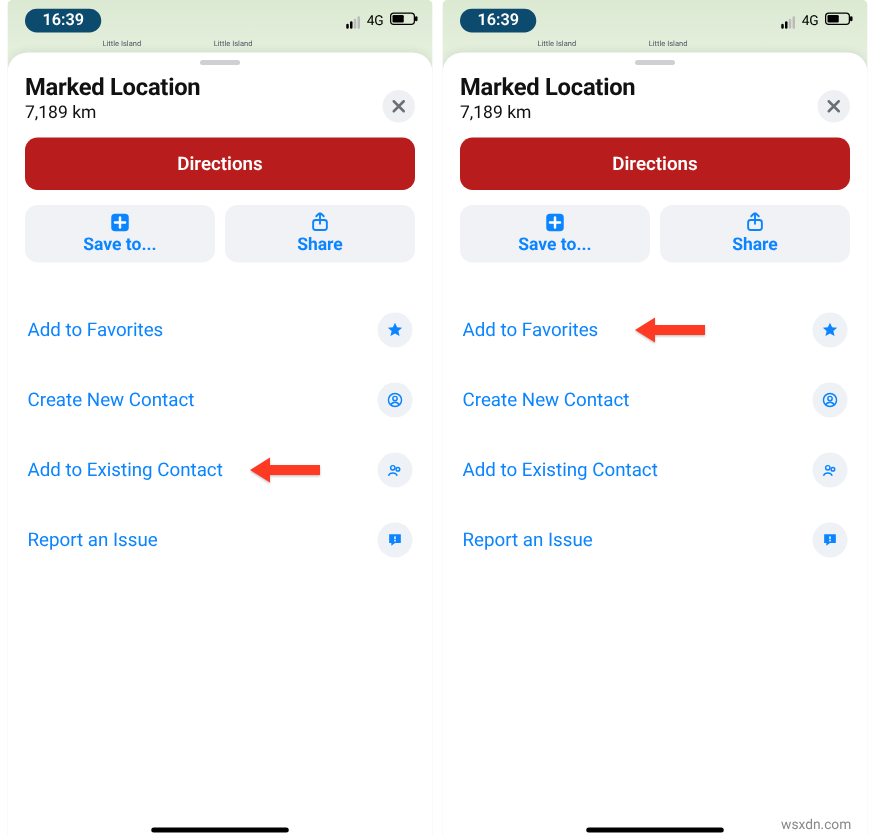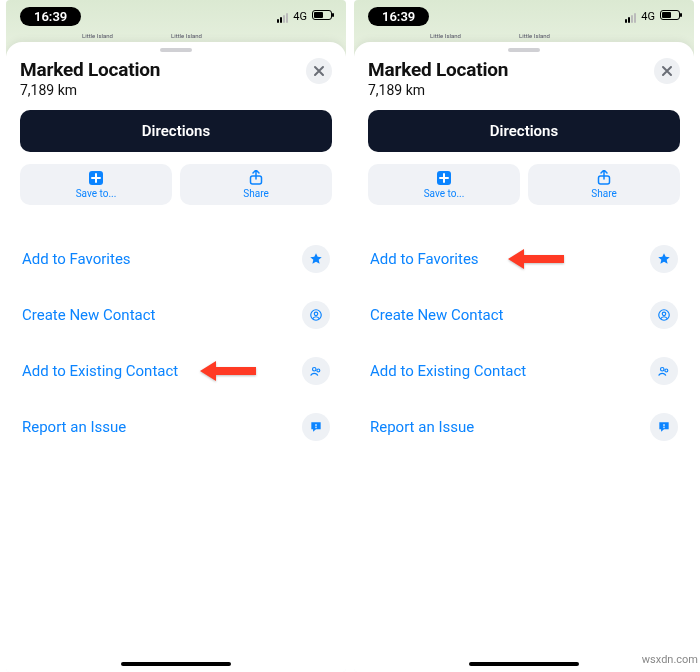--- a/index.html
+++ b/index.html
@@ -26,21 +26,21 @@
   }
   .map-text {
     position: absolute; top: 32px; font-size: 6px; color: #556;
   }
   .status-bar {
     position: relative; z-index: 2;
     display: flex; justify-content: space-between; align-items: center;
     padding: 6px 14px 0 14px; height: 26px;
   }
   .time-pill {
-    background: #000000; color: #fff; font-weight: 600;
+    background: #0c4a6e; color: #fff; font-weight: 600;
     font-size: 13px; padding: 2px 14px; border-radius: 14px;
   }
   .status-right { display: flex; gap: 5px; font-size: 11px; color: #000; }
   .signal { display: flex; gap: 1px; align-items: flex-end; }
   .signal span { width: 2px; background: #000; border-radius: 1px; }
   .signal span:nth-child(1){height:4px}
   .signal span:nth-child(2){height:6px}
   .signal span:nth-child(3){height:8px; background:#bbb}
   .signal span:nth-child(4){height:10px; background:#bbb}
   .battery { width: 20px; height: 10px; border:1px solid #000; border-radius: 3px; position: relative; }
@@ -49,40 +49,40 @@
 
   .sheet {
     position: absolute; top: 42px; left:0; right:0; bottom:0;
     background: #fff;
     border-top-left-radius: 16px; border-top-right-radius: 16px;
     box-shadow: 0 -1px 8px rgba(0,0,0,.08);
     padding: 10px 14px 0 14px;
     display: flex; flex-direction: column;
   }
   .grabber { width:32px; height:4px; background:#d0d0d4; border-radius:2px; margin: -4px auto 6px auto; }
-  .header { display:flex; justify-content:space-between; align-items:flex-start; }
+  .header { display:flex; justify-content:space-between; align-items:flex-end; }
   .title { font-size: 19px; font-weight: 700; color:#111; letter-spacing:-0.2px; }
   .subtitle { font-size: 14px; color:#111; margin-top:1px; }
   .close-btn {
     width:26px; height:26px; border-radius:50%; background:#eef0f3;
     display:flex; align-items:center; justify-content:center; color:#6a6e76;
     font-size:14px; font-weight:600;
   }
   .directions {
     margin-top: 12px;
-    background:#0f172a; color:#fff; font-weight:600; font-size:15px;
+    background:#b91c1c; color:#fff; font-weight:600; font-size:15px;
     text-align:center; padding: 12px 0; border-radius: 10px;
   }
   .duo { display:flex; gap:8px; margin-top:12px; }
   .duo .btn {
     flex:1; background:#f0f2f6; border-radius:10px;
     display:flex; flex-direction:column; align-items:center; justify-content:center;
     padding:6px 0 6px 0; color:#0b84ff;
   }
-  .duo .btn .lbl { font-size:10px; margin-top:2px; font-weight:400; }
+  .duo .btn .lbl { font-size:14px; margin-top:2px; font-weight:700; }
   .action-list { margin-top: 26px; }
   .row {
     display:flex; justify-content:space-between; align-items:center;
     padding: 14px 2px;
     position: relative;
     text-align: right;
   }
   .row .link { color:#0b84ff; font-size:15px; }
   .circle {
     width:28px; height:28px; border-radius:50%; background:#eef1f5;
@@ -92,21 +92,21 @@
     position:absolute; height:24px; display:flex; align-items:center;
     filter: drop-shadow(0 1px 1px rgba(0,0,0,.25));
   }
   .arrow svg { display:block; }
 
   .home-indicator {
     position:absolute; bottom:6px; left:50%; transform:translateX(-50%);
     width:110px; height:4px; background:#000; border-radius:3px;
   }
   .watermark {
-    position:absolute; right:2px; bottom:6px; font-size:11px; color:#888;
+    position:absolute; right:19px; bottom:6px; font-size:11px; color:#888;
   }
 </style>
 </head>
 <body>
 
 <div class="wrap">
 
   <div class="phone">
     <div class="map-bg">
       <span class="map-text" style="left:76px">Little Island</span>

